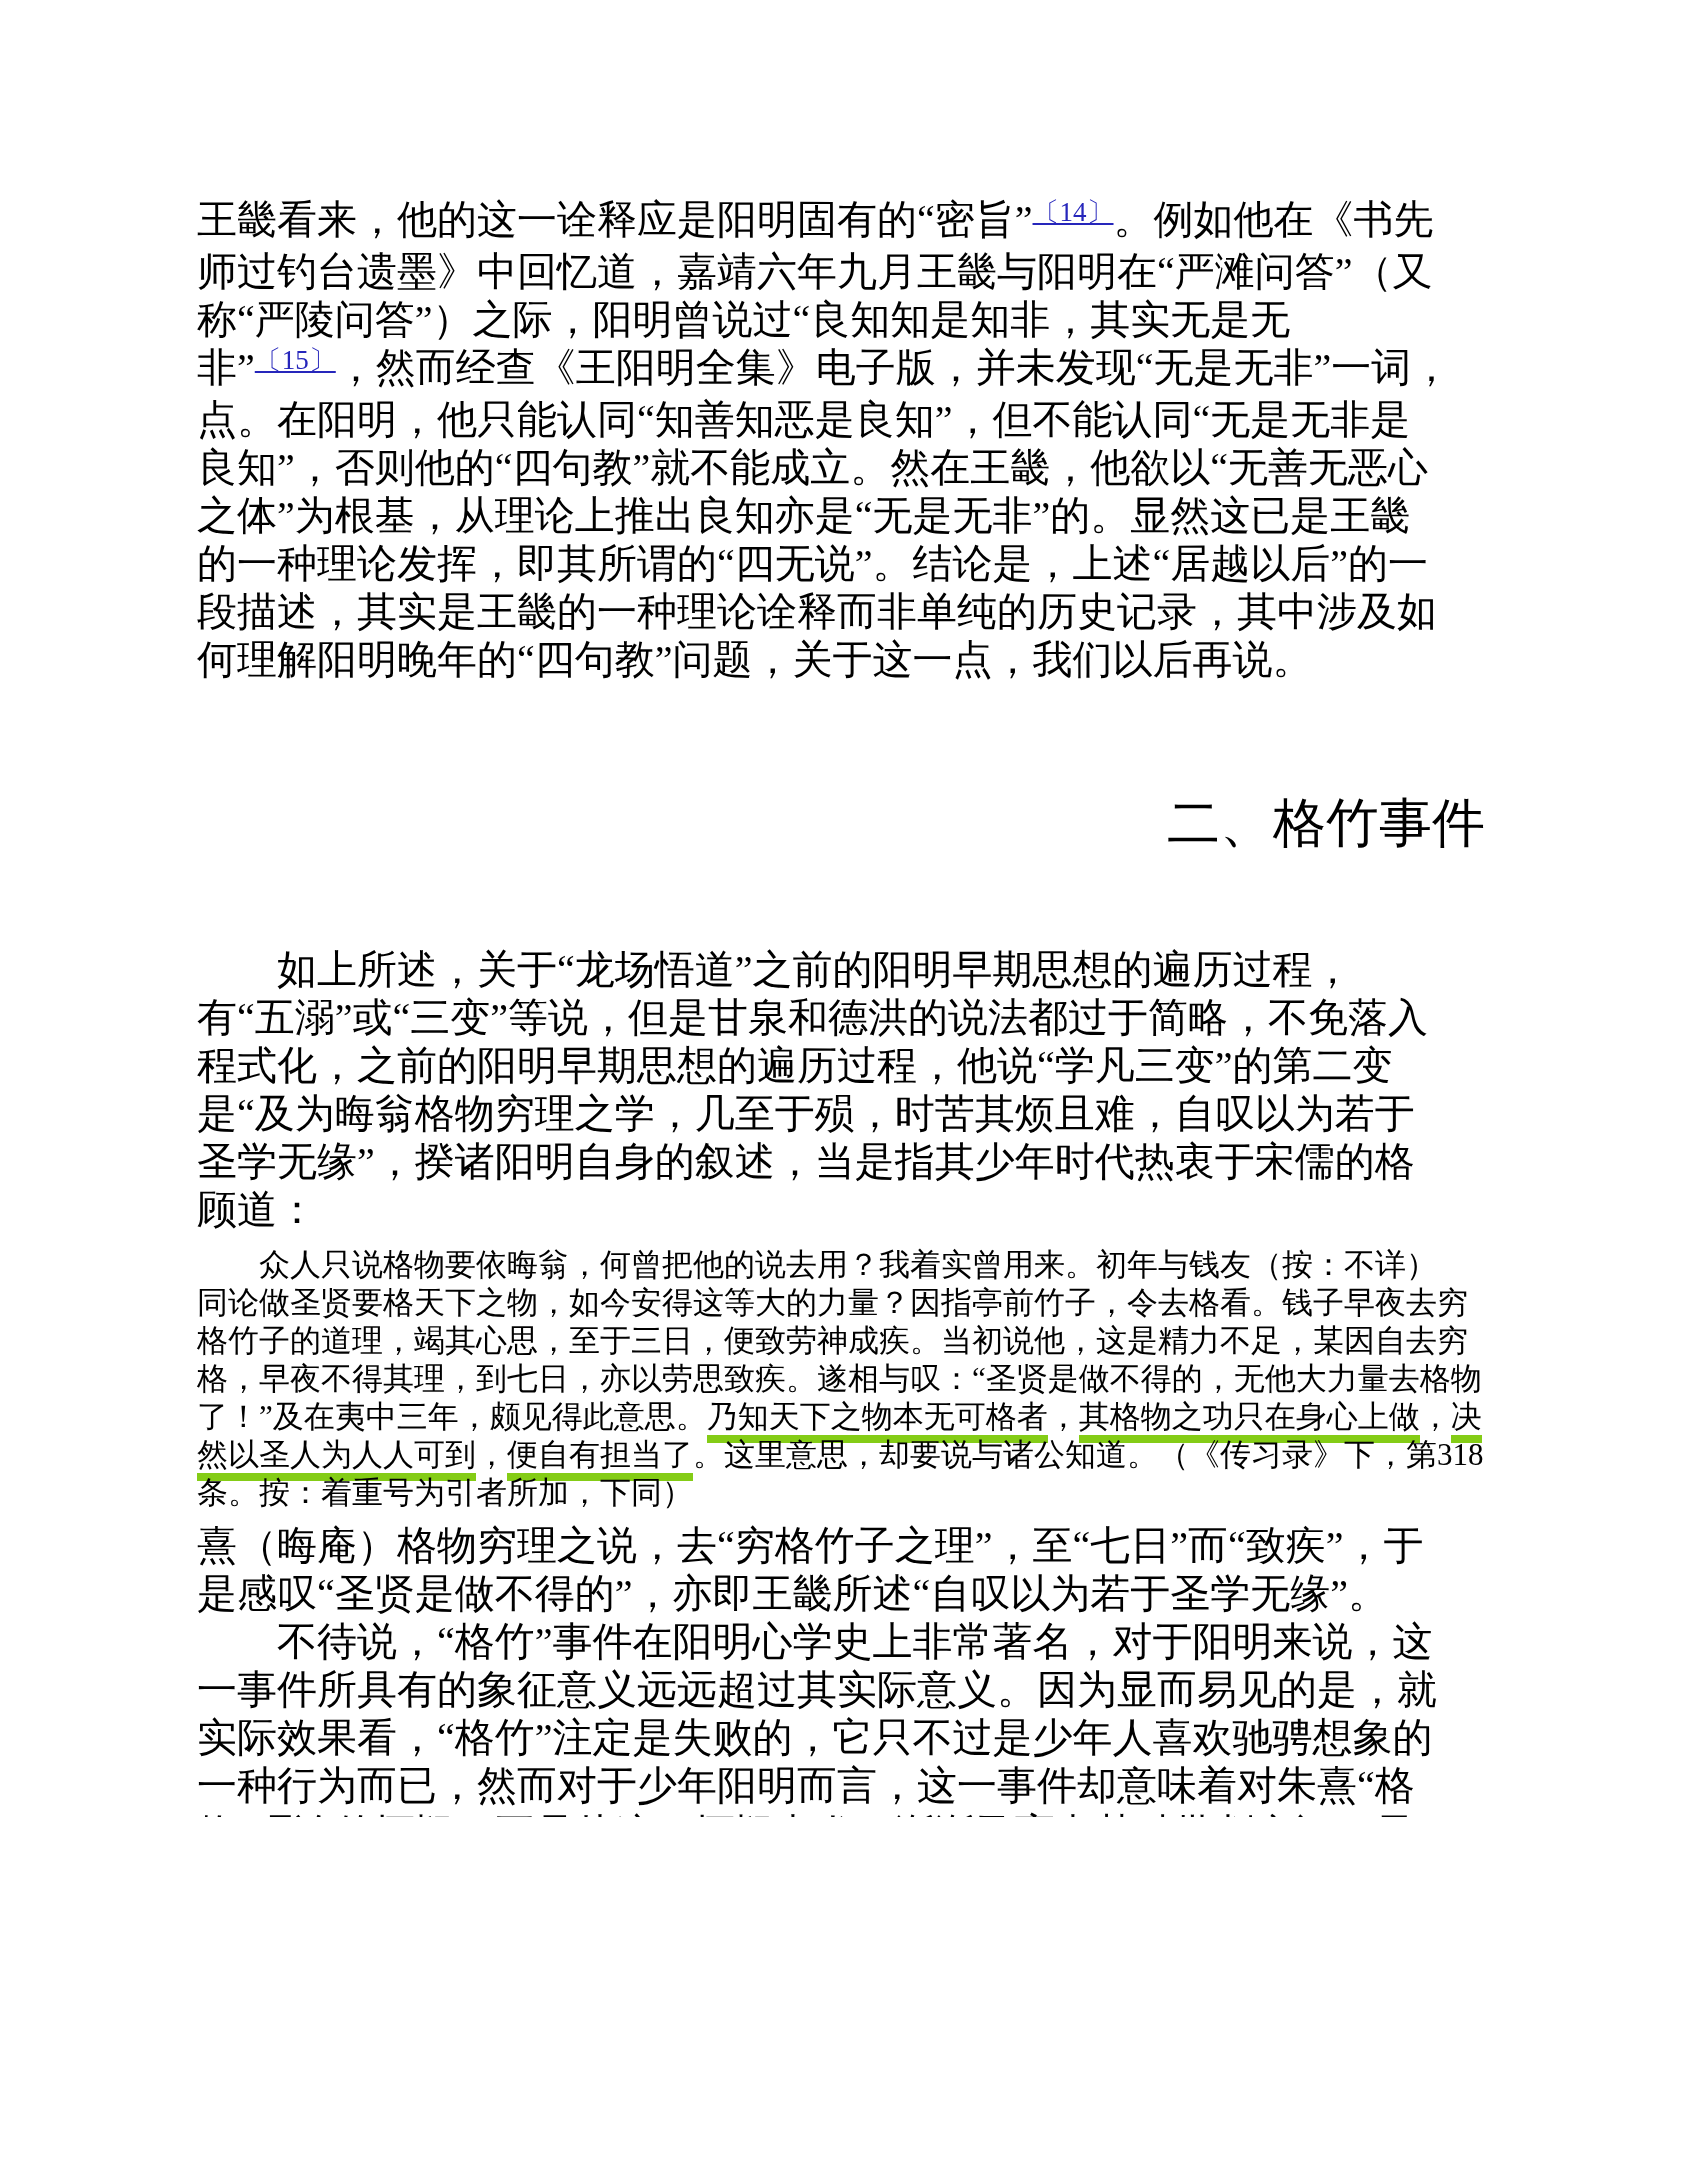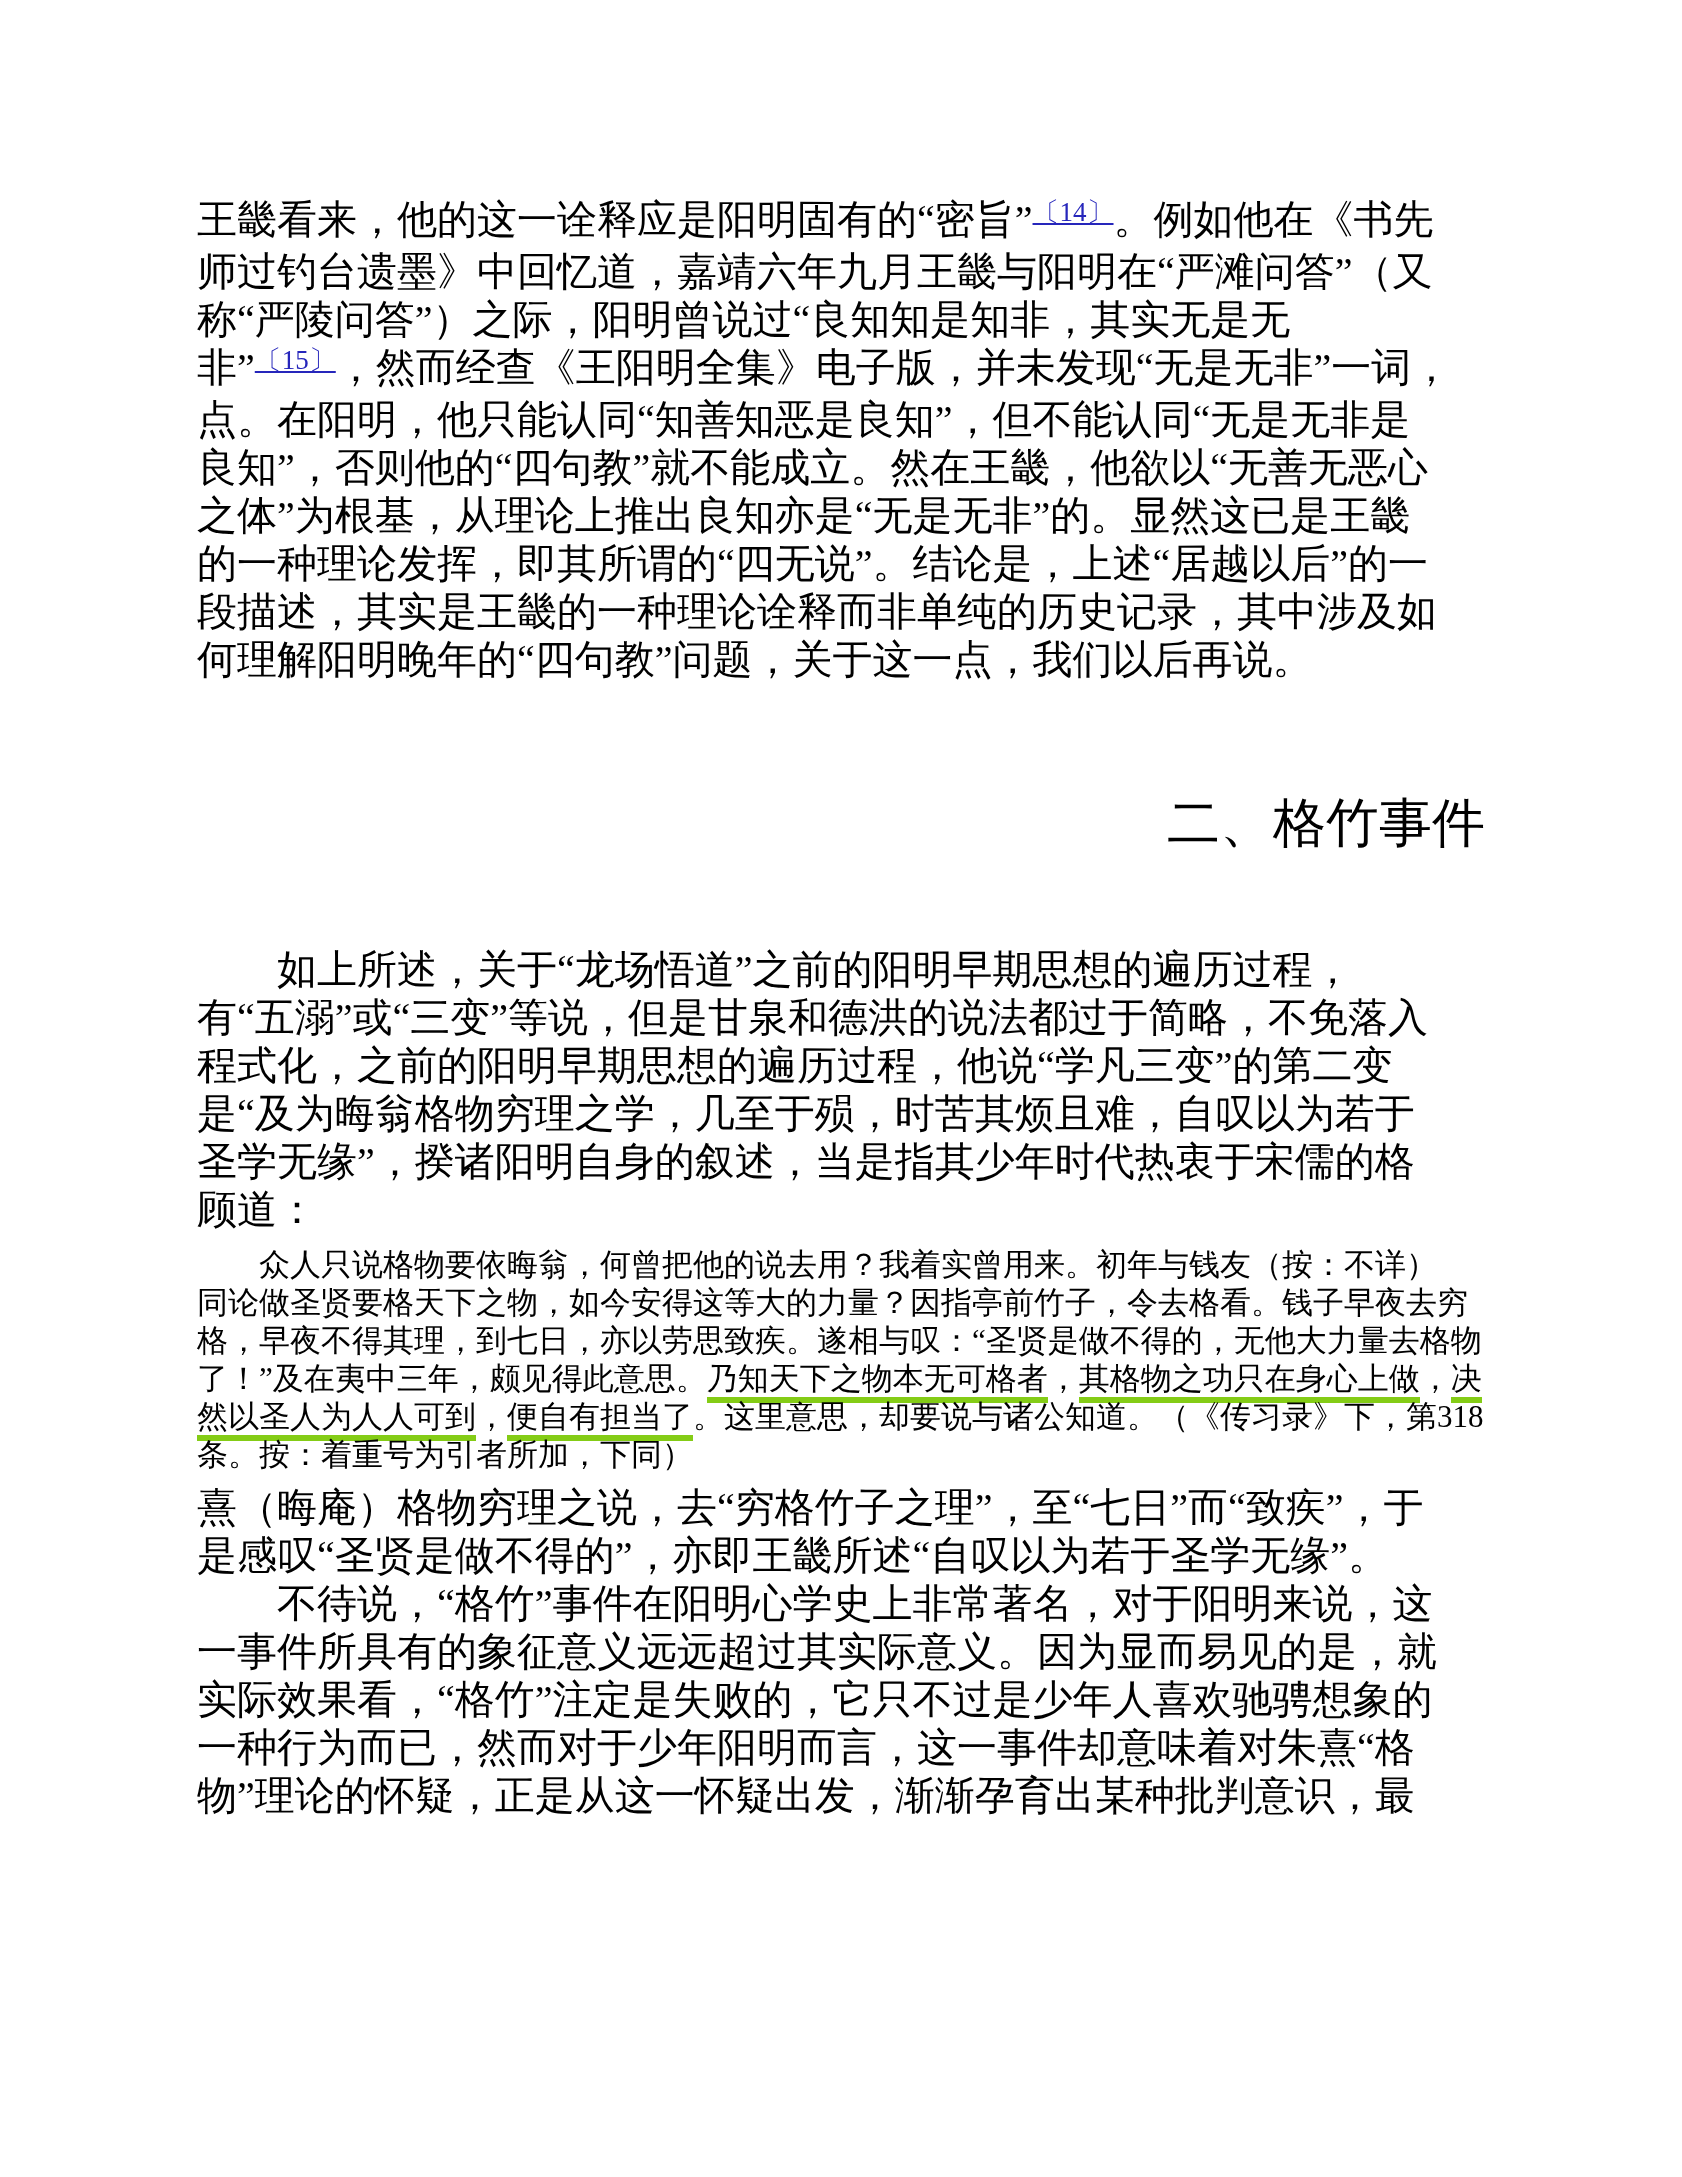--- a/index.html
+++ b/index.html
@@ -49,21 +49,21 @@
   }
   .fn {
     font-size: 27px;
     color: #2626bb;
     text-decoration: underline;
     position: relative;
     top: -12px;
     cursor: pointer;
   }
   .em {
-    border-bottom: 6px solid #84cc16;
+    border-bottom: 8px solid #84cc16;
     padding-bottom: 1px;
   }
 </style>
 </head>
 <body>
 
 <div class="page">
   <div class="content">
 
     <div class="para">
@@ -86,20 +86,21 @@
         <div class="line"><span>有“五溺”或“三变”等说，但是甘泉和德洪的说法都过于简略，不免落入</span></div>
         <div class="line"><span>程式化，之前的阳明早期思想的遍历过程，他说“学凡三变”的第二变</span></div>
         <div class="line"><span>是“及为晦翁格物穷理之学，几至于殒，时苦其烦且难，自叹以为若于</span></div>
         <div class="line"><span>圣学无缘”，揆诸阳明自身的叙述，当是指其少年时代热衷于宋儒的格</span></div>
         <div class="line"><span>顾道：</span></div>
       </div>
 
     <div class="blockquote">
         <div class="line indent"><span>众人只说格物要依晦翁，何曾把他的说去用？我着实曾用来。初年与钱友（按：不详）</span></div>
         <div class="line"><span>同论做圣贤要格天下之物，如今安得这等大的力量？因指亭前竹子，令去格看。钱子早夜去穷</span></div>
+        <div class="line"><span>格竹子的道理，竭其心思，至于三日，便致劳神成疾。当初说他，这是精力不足，某因自去穷</span></div>
         <div class="line"><span>格，早夜不得其理，到七日，亦以劳思致疾。遂相与叹：“圣贤是做不得的，无他大力量去格物</span></div>
         <div class="line"><span>了！”及在夷中三年，颇见得此意思。</span><span class="em">乃知天下之物本无可格者</span><span>，</span><span class="em">其格物之功只在身心上做</span><span>，</span><span class="em">决</span></div>
         <div class="line"><span class="em">然以圣人为人人可到</span><span>，</span><span class="em">便自有担当了</span><span>。这里意思，却要说与诸公知道。（《传习录》下，第318</span></div>
         <div class="line"><span>条。按：着重号为引者所加，下同）</span></div>
       </div>
 
     <div class="para">
         <div class="line"><span>熹（晦庵）格物穷理之说，去“穷格竹子之理”，至“七日”而“致疾”，于</span></div>
         <div class="line"><span>是感叹“圣贤是做不得的”，亦即王畿所述“自叹以为若于圣学无缘”。</span></div>
       </div>

